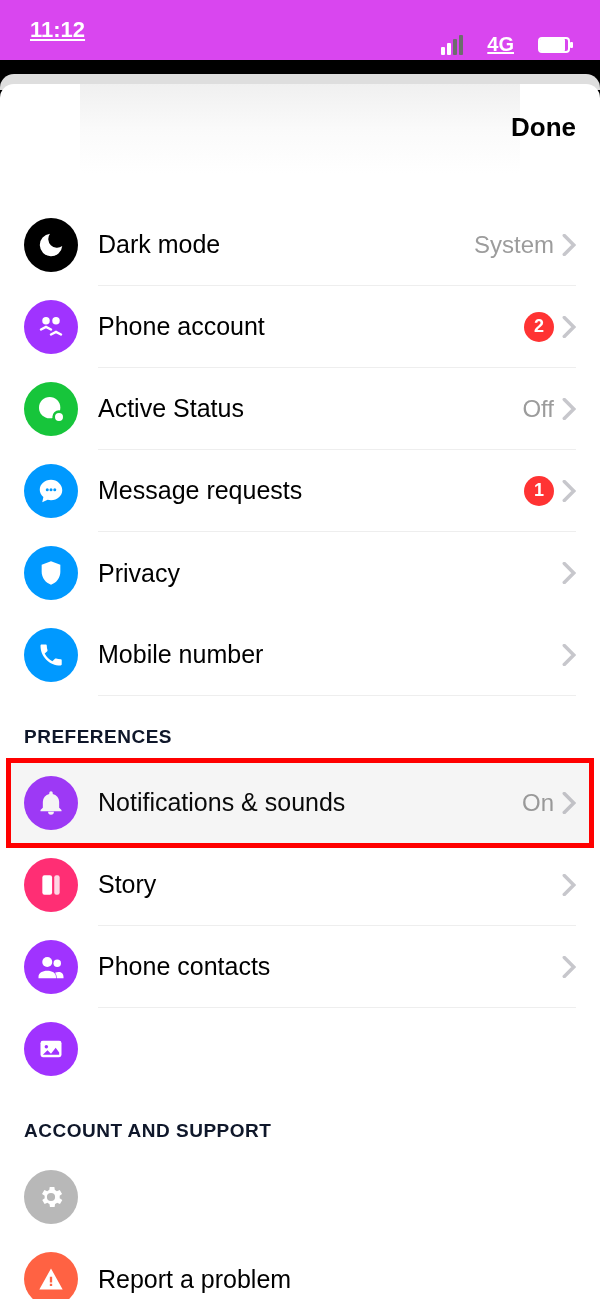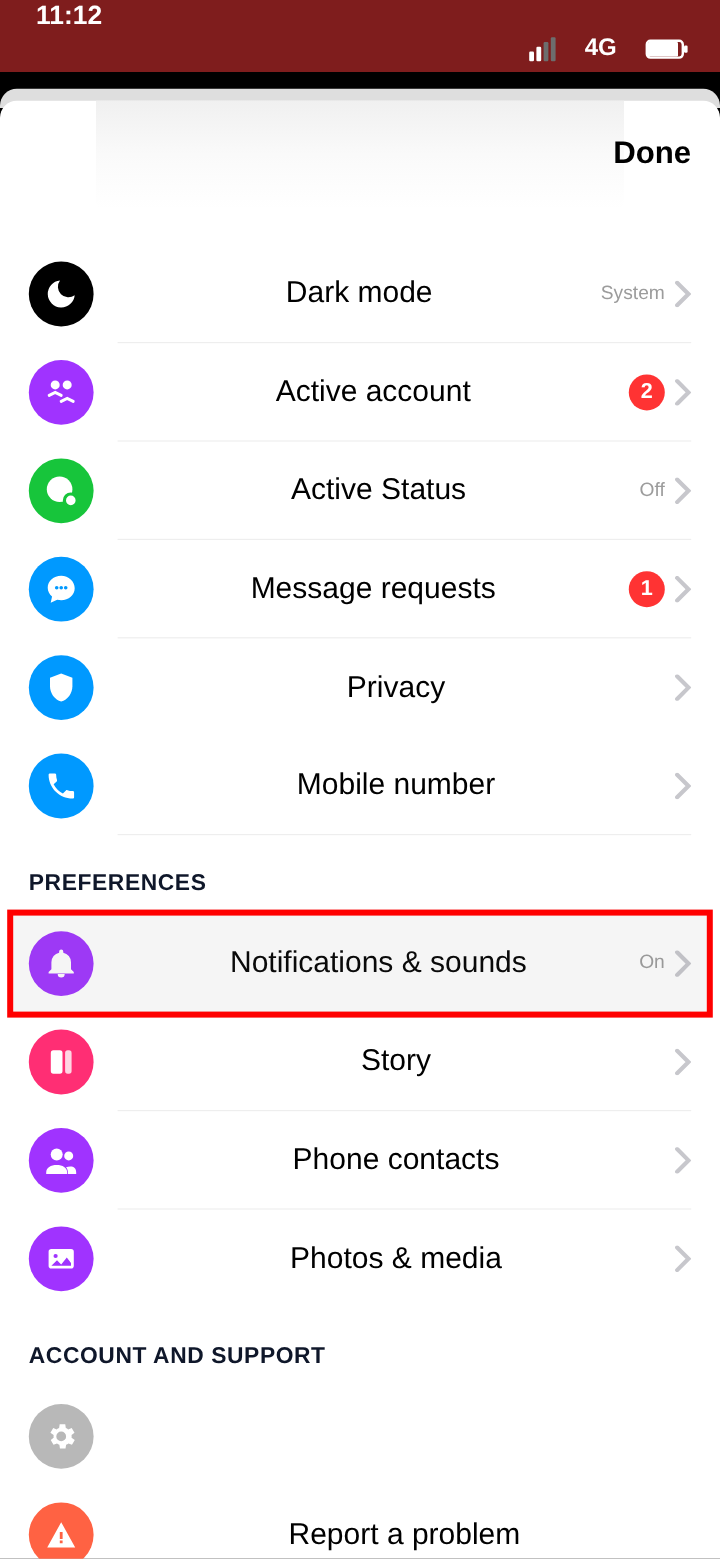--- a/index.html
+++ b/index.html
@@ -1,38 +1,38 @@
 <!DOCTYPE html>
 <html><head>
 <meta charset="utf-8">
 <style>
   * { box-sizing: border-box; margin: 0; padding: 0; }
   html, body { width: 600px; height: 1299px; font-family: -apple-system, Helvetica, Arial, sans-serif; background:#000; overflow:hidden; }
-  .status-bar { height:60px; background:#7f1d1d; color:#fff; display:flex; align-items:flex-start; justify-content:space-between; padding:0 30px; font-size:22px; font-weight:600; }
+  .status-bar { height:60px; background:#d946ef; color:#fff; display:flex; align-items:center; justify-content:space-between; padding:0 30px; font-size:22px; font-weight:600;text-decoration:underline; }
   .status-right { display:flex; align-items:center; gap:24px; font-size:20px; font-weight:600;margin-top:29px;}
   .signal { display:flex; align-items:flex-end; gap:2px; }
   .signal span { width:4px; background:#fff; display:inline-block; border-radius:1px;}
   .signal span:nth-child(1){height:8px;}
   .signal span:nth-child(2){height:12px;}
   .signal span:nth-child(3){height:16px; background:#6d6d6d;}
   .signal span:nth-child(4){height:20px; background:#6d6d6d;}
   .battery { width:32px; height:16px; border:2px solid #fff; border-radius:4px; position:relative; }
   .battery::after { content:""; position:absolute; right:-5px; top:3px; width:3px; height:6px; background:#fff; border-radius:1px;}
   .battery-fill { background:#fff; height:100%; width:90%; border-radius:1px;}
   .sheet-back { margin-top:14px; background:#dedede; border-radius:14px 14px 0 0; height:16px; }
   .sheet { background:#fff; border-radius:14px 14px 0 0; margin-top:-6px; height:1289px; position:relative; }
   .blur-zone { position:absolute; top:0; left:80px; right:80px; height:90px; background:linear-gradient(#f0f0f0,#fafafa,#fff); border-radius:0 0 6px 6px; }
   .done { position:absolute; top:28px; right:24px; font-size:26px; font-weight:700; color:#000; }
   .list { position:absolute; top:120px; left:0; right:0; }
-  .row { display:flex; align-items:center; padding:0 24px; height:82px;text-align:center; }
+  .row { display:flex; align-items:center; padding:0 24px; height:82px; }
   .row-inner { display:flex; align-items:center; flex:1; height:100%; border-bottom:1px solid #eee; }
   .no-border .row-inner { border-bottom:none; }
   .icon-wrap { width:54px; height:54px; border-radius:50%; display:flex; align-items:center; justify-content:center; margin-right:20px; flex-shrink:0; }
   .row-label { flex:1; font-size:25px; color:#000; }
-  .row-value { font-size:16px; color:#9c9c9c; margin-right:8px; }
+  .row-value { font-size:24px; color:#9c9c9c; margin-right:8px; }
   .badge { width:30px; height:30px; border-radius:50%; background:#ff3333; color:#fff; display:flex; align-items:center; justify-content:center; font-size:18px; font-weight:600; margin-right:8px; }
   .chevron { color:#c7c7cc; flex-shrink:0; }
   .section-header { padding:30px 24px 14px 24px; font-size:19px; font-weight:600; color:#0f172a; letter-spacing:0.5px; }
   .highlight-row { position:relative; }
   .highlight-box { position:absolute; left:6px; right:6px; top:-4px; bottom:-4px; border:5px solid #ff0000; background:rgba(128,128,128,0.08); pointer-events:none; }
   .home-ind { position:absolute; bottom:8px; left:50%; transform:translateX(-50%); width:180px; height:6px; background:#000; border-radius:4px; }
   svg { display:block; }
 </style>
 </head>
 <body>
@@ -77,21 +77,21 @@
 
     <div class="row">
       <div class="icon-wrap" style="background:#a033ff">
         <svg width="30" height="30" viewBox="0 0 24 24" fill="#fff">
             <circle cx="8" cy="7" r="3"></circle>
             <circle cx="16" cy="7" r="3"></circle>
             <path d="M4 14l4-2 4 2M12 18l4-2 4 2" stroke="#fff" stroke-width="2" fill="none" stroke-linecap="round"></path>
           </svg>
       </div>
       <div class="row-inner">
-        <span class="row-label">Active account</span>
+        <span class="row-label">Phone account</span>
         <span class="badge">2</span>
         <svg class="chevron" width="14" height="22" viewBox="0 0 8 14">
             <path d="M1 1l6 6-6 6" stroke="#c7c7cc" stroke-width="2.2" fill="none" stroke-linecap="round"></path>
           </svg>
       </div>
     </div>
 
     <div class="row">
       <div class="icon-wrap" style="background:#17c53b">
         <svg width="32" height="32" viewBox="0 0 24 24" fill="#fff">
@@ -204,26 +204,20 @@
     </div>
 
     <div class="row no-border">
       <div class="icon-wrap" style="background:#a033ff">
         <svg width="28" height="28" viewBox="0 0 24 24" fill="#fff">
             <rect x="3" y="5" width="18" height="14" rx="2"></rect>
             <circle cx="8" cy="10" r="1.5" fill="#a033ff"></circle>
             <path d="M5 17l4-4 3 3 4-5 3 4v2H5z" fill="#a033ff"></path>
           </svg>
       </div>
-      <div class="row-inner">
-        <span class="row-label">Photos &amp; media</span>
-        <svg class="chevron" width="14" height="22" viewBox="0 0 8 14">
-            <path d="M1 1l6 6-6 6" stroke="#c7c7cc" stroke-width="2.2" fill="none" stroke-linecap="round"></path>
-          </svg>
-      </div>
     </div>
 
     <div class="section-header">ACCOUNT AND SUPPORT</div>
 
     <div class="row">
       <div class="icon-wrap" style="background:#b8b8b8">
         <svg width="28" height="28" viewBox="0 0 24 24" fill="#fff">
             <path d="M19.4 13a7.8 7.8 0 000-2l2.1-1.6-2-3.4-2.5 1a7.6 7.6 0 00-1.7-1l-.4-2.6h-4l-.4 2.6a7.6 7.6 0 00-1.7 1l-2.5-1-2 3.4L6.6 11a7.8 7.8 0 000 2l-2.1 1.6 2 3.4 2.5-1a7.6 7.6 0 001.7 1l.4 2.6h4l.4-2.6a7.6 7.6 0 001.7-1l2.5 1 2-3.4L19.4 13zM12 15.5A3.5 3.5 0 1115.5 12 3.5 3.5 0 0112 15.5z"></path>
           </svg>
       </div>

